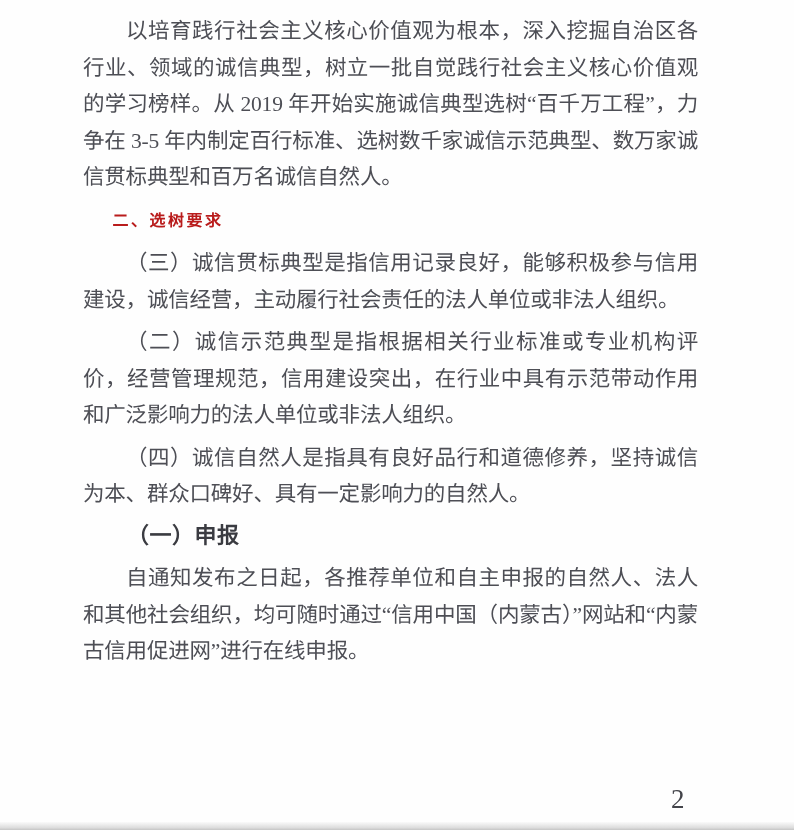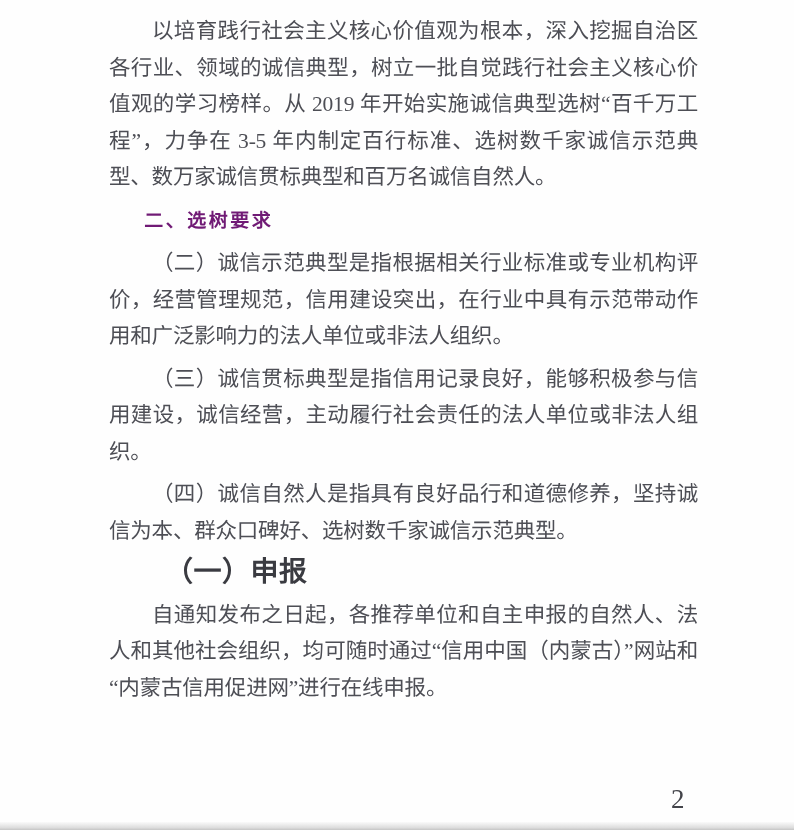--- a/index.html
+++ b/index.html
@@ -13,49 +13,49 @@
     overflow: hidden;
     position: relative;
   }
   .page {
     position: relative;
     width: 794px;
     height: 830px;
     background: #fefefe;
     overflow: hidden;
     box-sizing: border-box;
-    padding: 13px 96px 0 109px;
+    padding: 13px 96px 0 83px;
     font-family: "Liberation Serif", "DejaVu Serif", serif;
     color: #4d4e55;
   }
   .body-para {
     margin: 6px 0 0 0;
     font-size: 21.5px;
     letter-spacing: -0.2px;
     line-height: 36.5px;
     text-align: justify;
     text-indent: 2em;
     font-weight: 400;
   }
   .body-para:first-child {
     margin-top: 0;
   }
   .heading-hei {
     margin: 7px 0 0 0;
     font-family: "Liberation Sans", "DejaVu Sans", sans-serif;
-    font-size: 19px;
+    font-size: 16px;
     letter-spacing: 2.5px;
     line-height: 36.5px;
     text-indent: 1.85em;
     font-weight: 700;
-    color: #701a75;
+    color: #b91c1c;
   }
   .heading-kai {
     margin: 5px 0 0 0;
-    font-size: 28px;
+    font-size: 22px;
     letter-spacing: 0.5px;
     line-height: 36.5px;
     text-indent: 2em;
     font-weight: 700;
     color: #3a3b41;
   }
   .page-number {
     position: absolute;
     left: 671px;
     top: 783px;
@@ -77,25 +77,25 @@
 </head>
 <body>
 
 <div class="page">
 
   <p class="body-para">以培育践行社会主义核心价值观为根本，深入挖掘自治区各行业、领域的诚信典型，树立一批自觉践行社会主义核心价值观的学习榜样。从 2019 年开始实施诚信典型选树“百千万工程”，力争在 3-5 年内制定百行标准、选树数千家诚信示范典型、数万家诚信贯标典型和百万名诚信自然人。</p>
 
   <h2 class="heading-hei">二、选树要求</h2>
 
 
+  <p class="body-para">（三）诚信贯标典型是指信用记录良好，能够积极参与信用建设，诚信经营，主动履行社会责任的法人单位或非法人组织。</p>
+
   <p class="body-para">（二）诚信示范典型是指根据相关行业标准或专业机构评价，经营管理规范，信用建设突出，在行业中具有示范带动作用和广泛影响力的法人单位或非法人组织。</p>
 
-  <p class="body-para">（三）诚信贯标典型是指信用记录良好，能够积极参与信用建设，诚信经营，主动履行社会责任的法人单位或非法人组织。</p>
-
-  <p class="body-para">（四）诚信自然人是指具有良好品行和道德修养，坚持诚信为本、群众口碑好、选树数千家诚信示范典型。</p>
+  <p class="body-para">（四）诚信自然人是指具有良好品行和道德修养，坚持诚信为本、群众口碑好、具有一定影响力的自然人。</p>
 
 
   <h3 class="heading-kai">（一）申报</h3>
 
   <p class="body-para">自通知发布之日起，各推荐单位和自主申报的自然人、法人和其他社会组织，均可随时通过“信用中国（内蒙古）”网站和“内蒙古信用促进网”进行在线申报。</p>
 
   <div class="page-number">2</div>
 
   <div class="scan-strip"></div>
 

